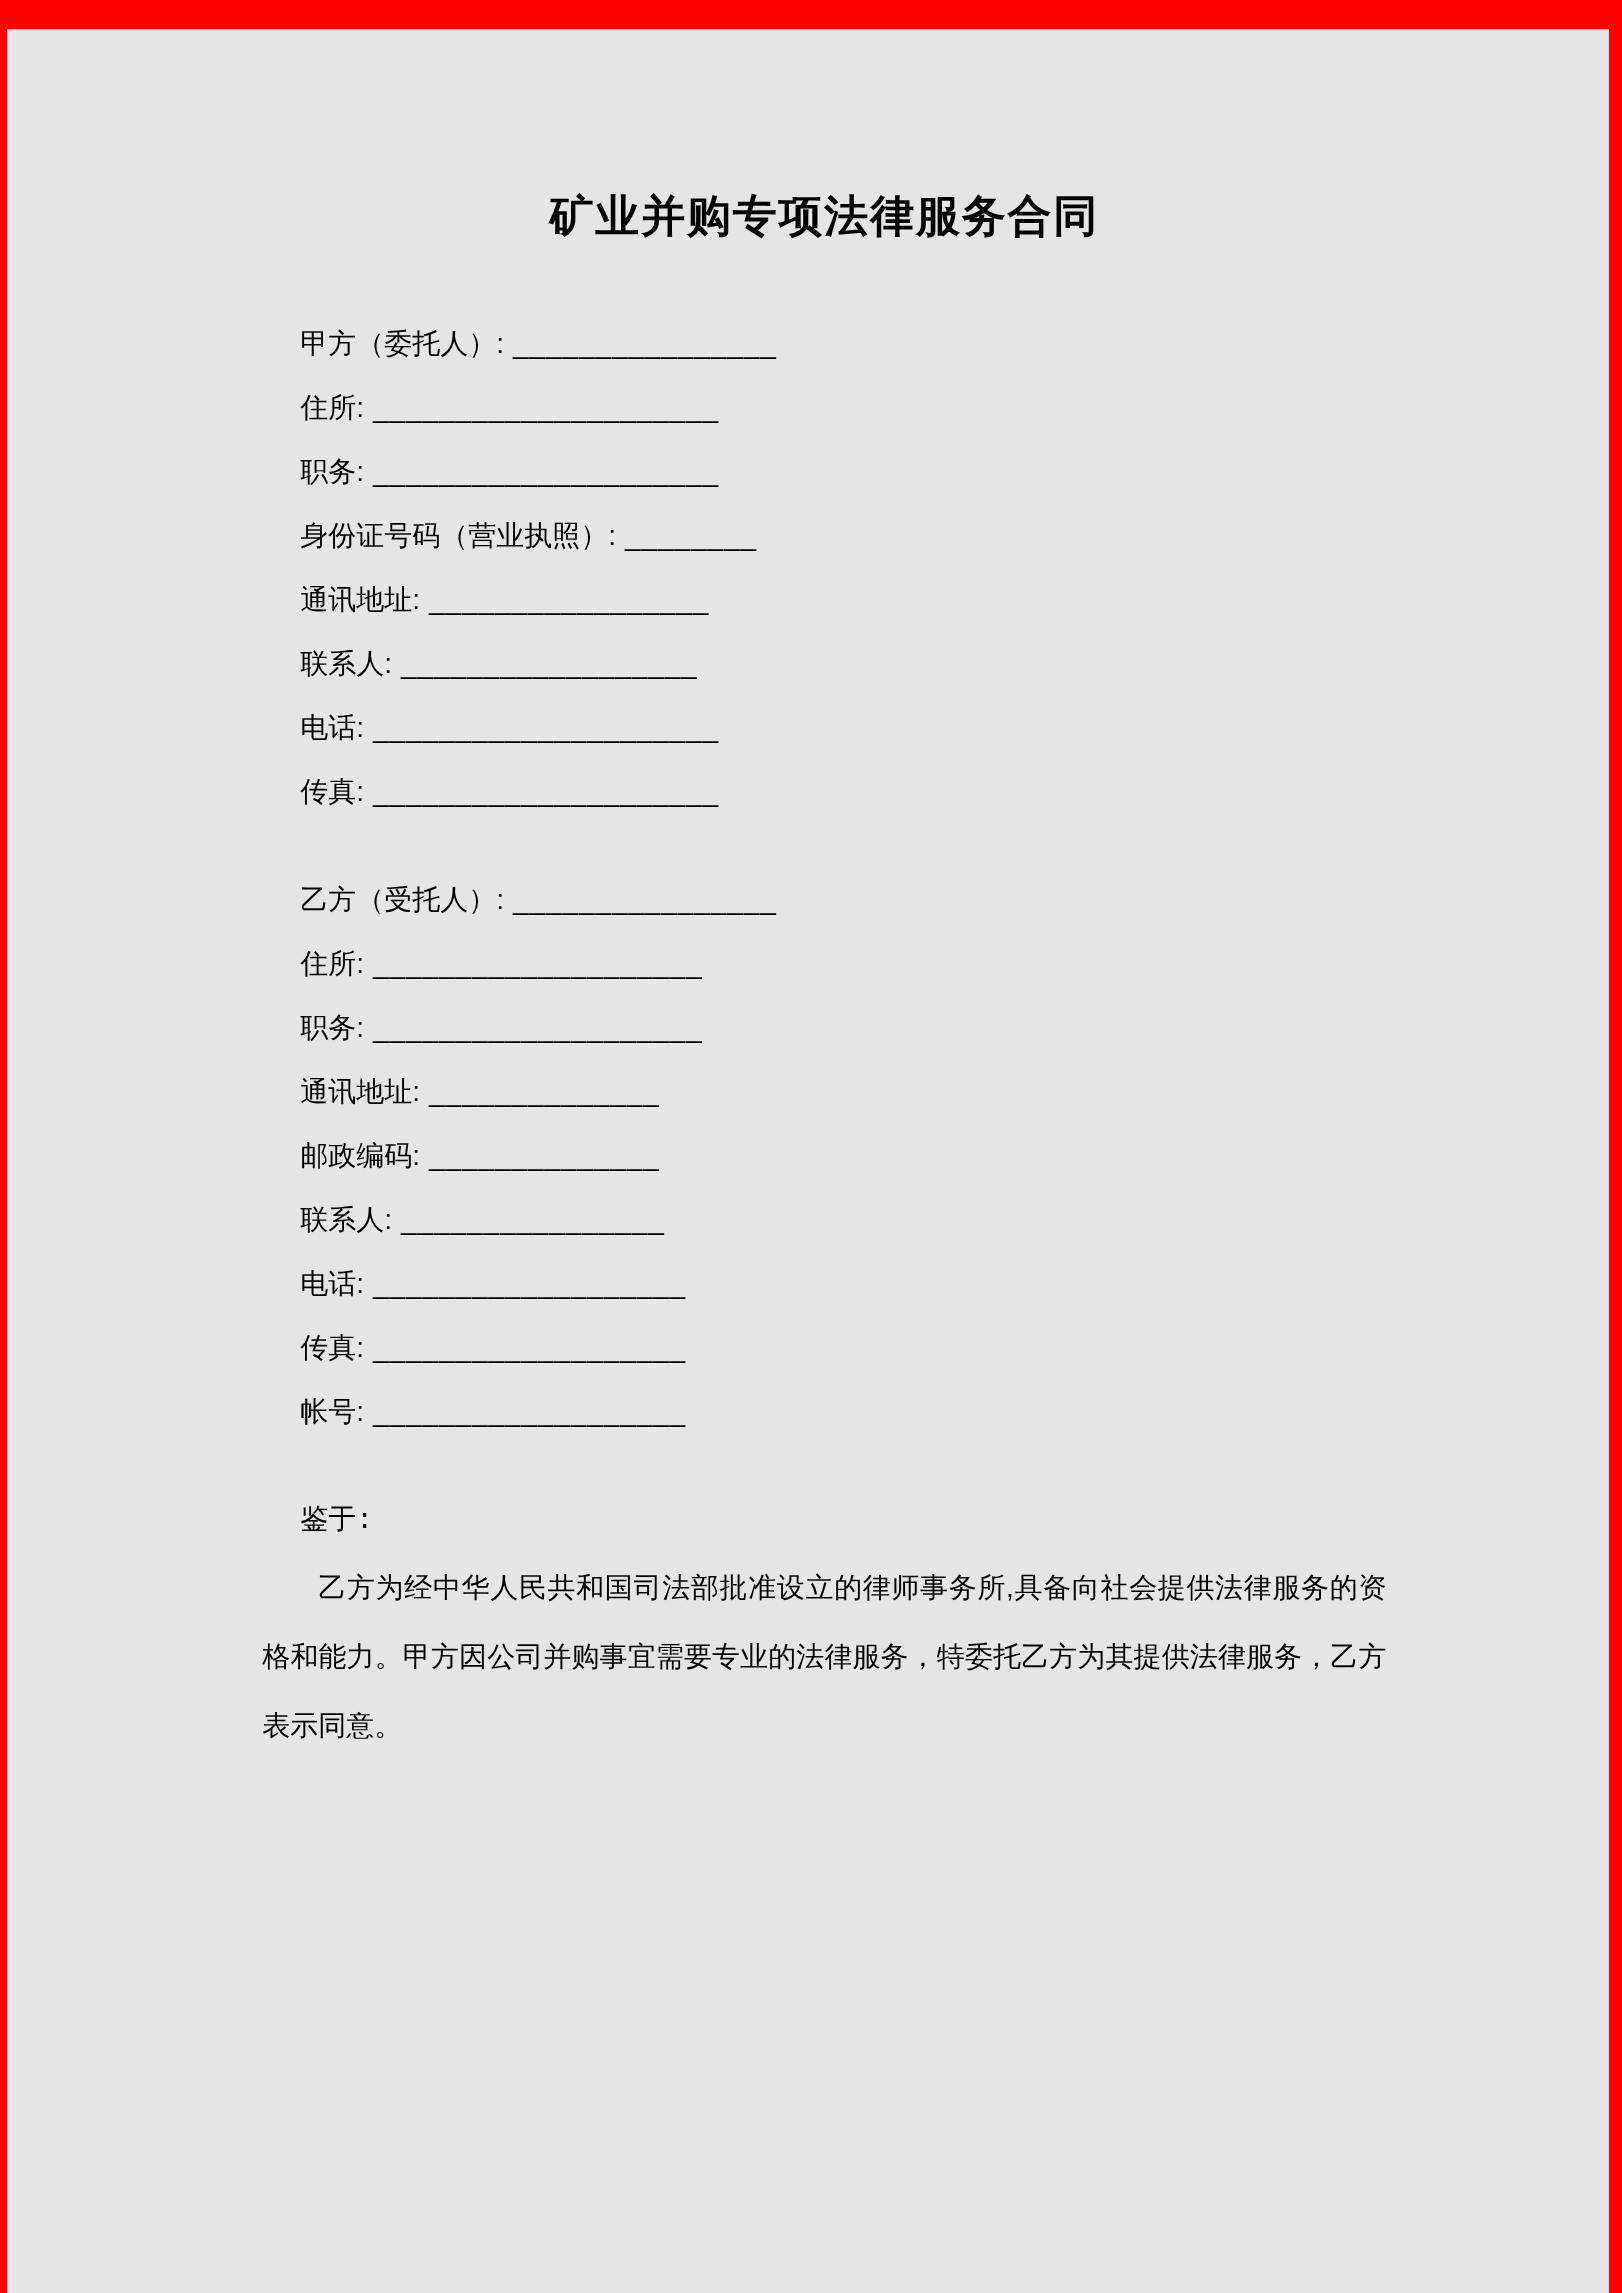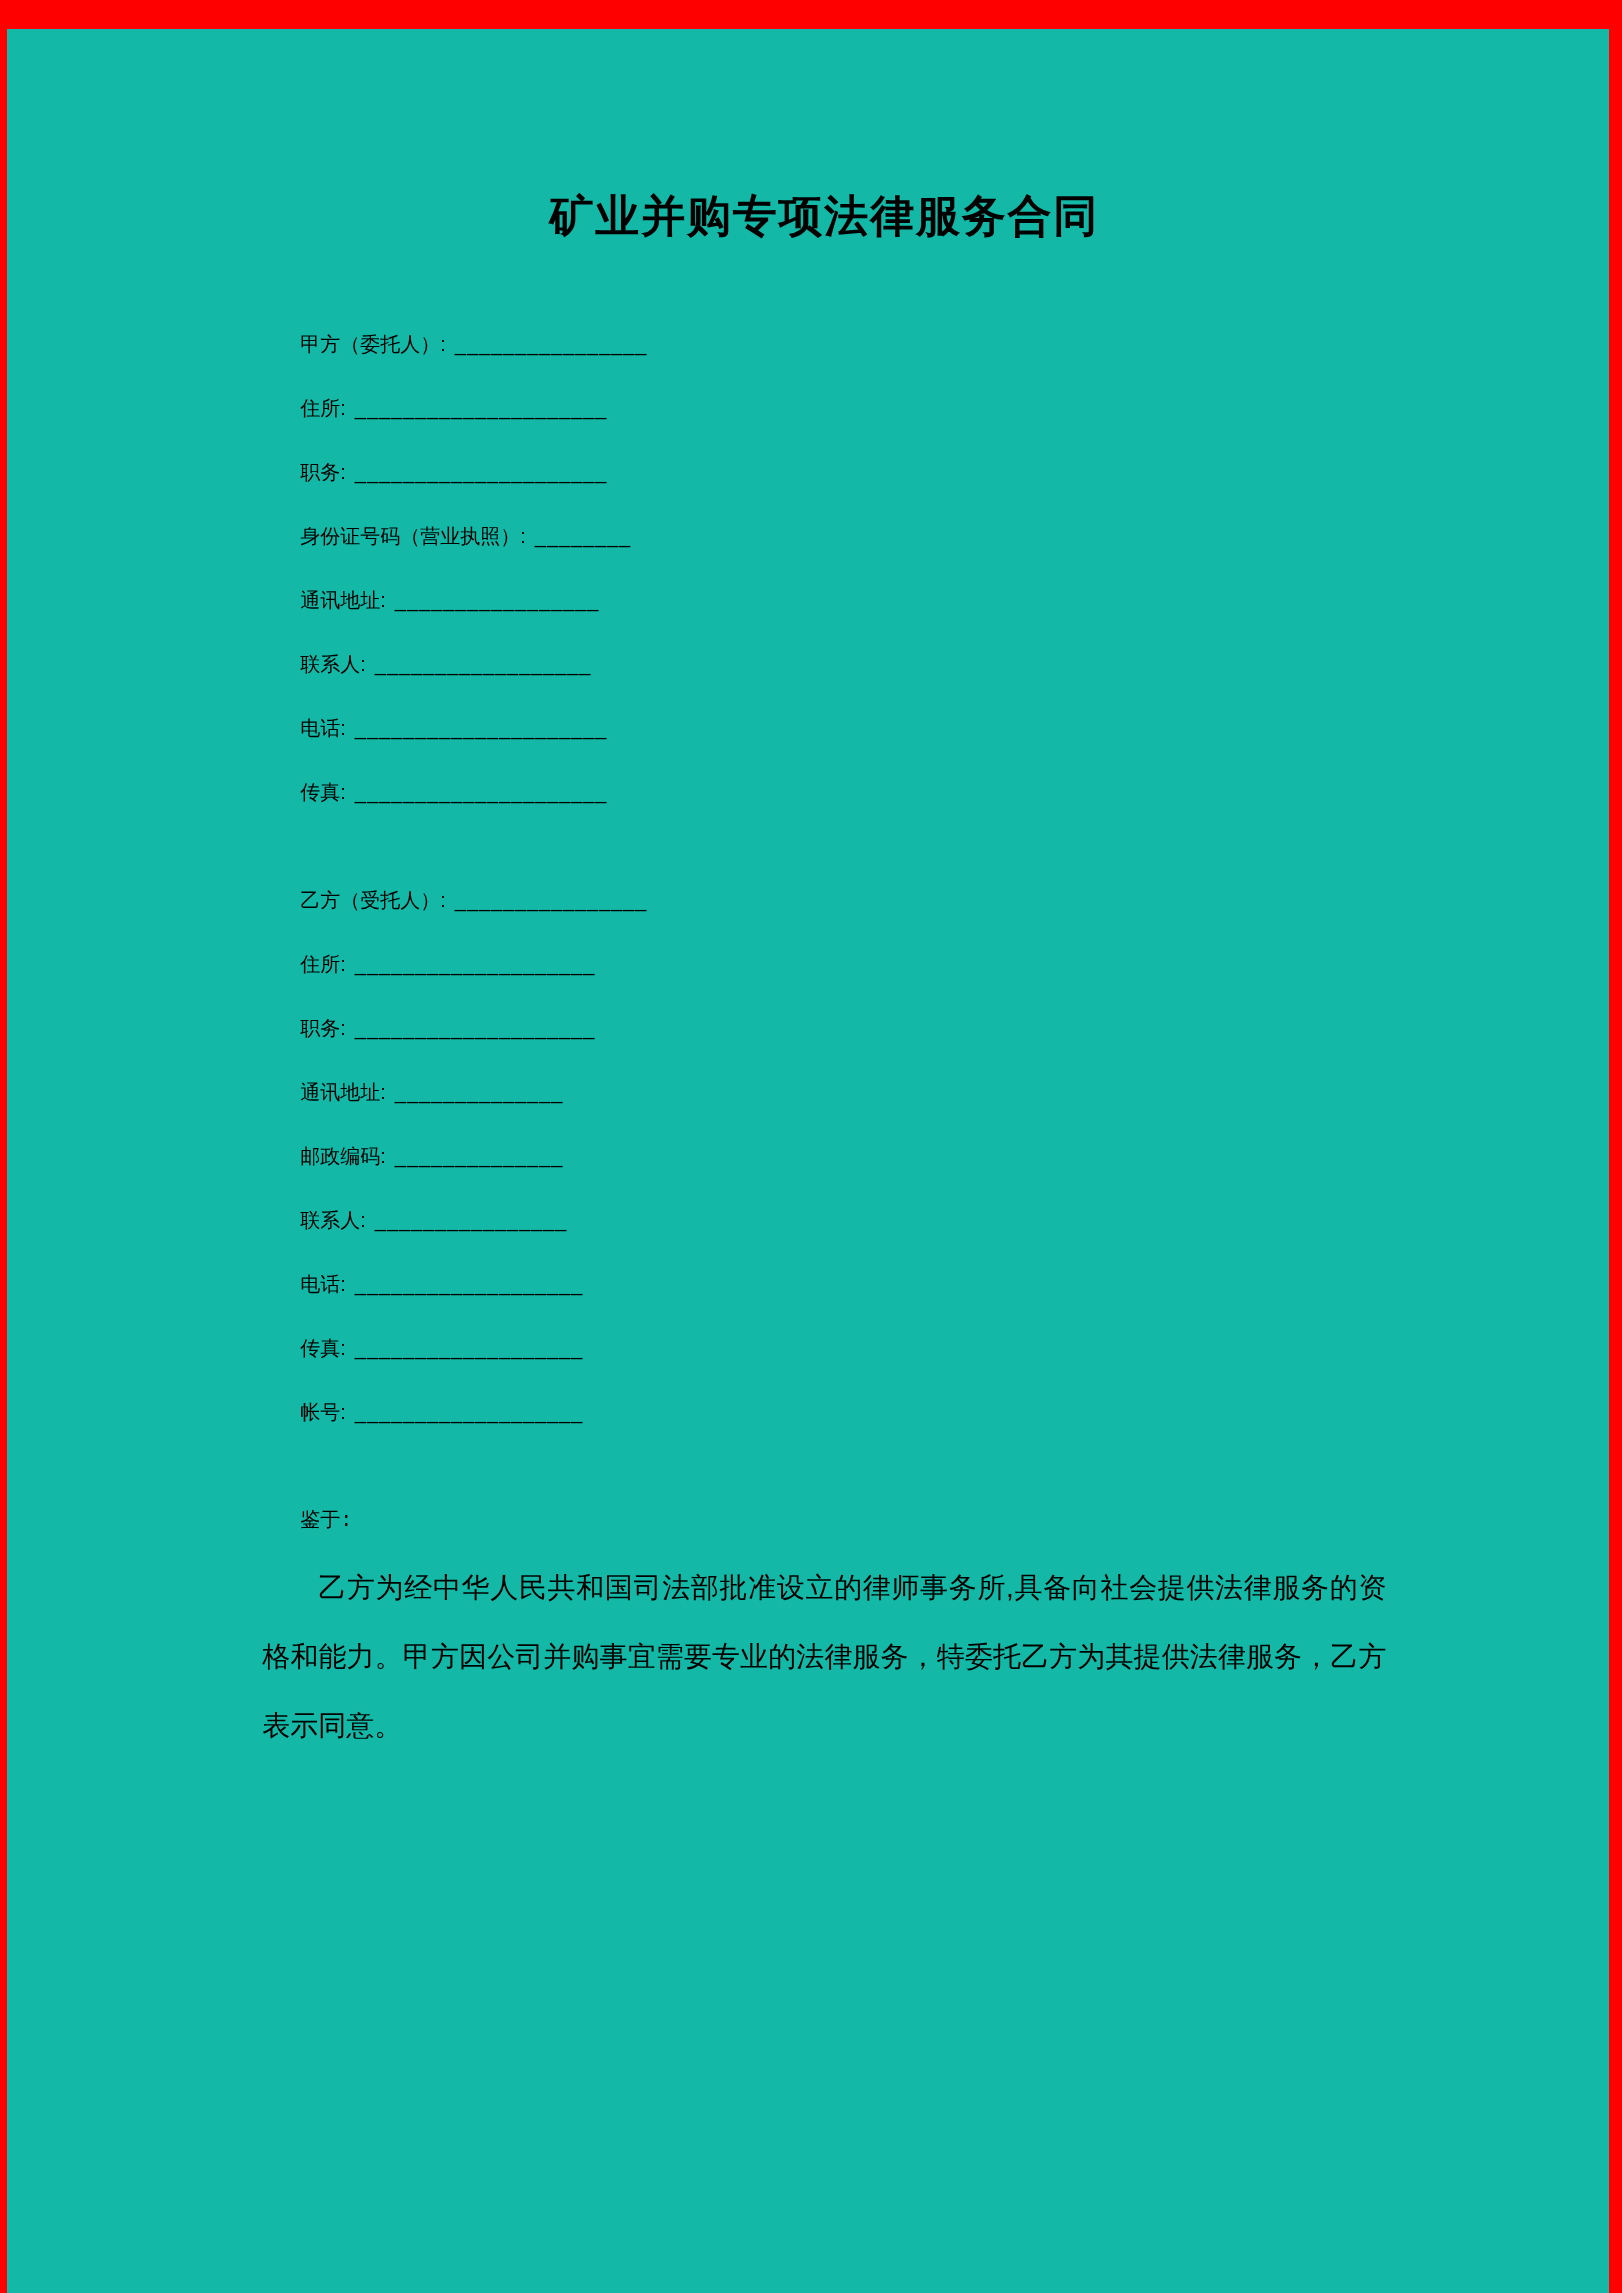--- a/index.html
+++ b/index.html
@@ -10,36 +10,36 @@
     background: #fe0000;
     overflow: hidden;
     font-family: "Liberation Sans", "DejaVu Sans", sans-serif;
   }
   .page {
     position: absolute;
     top: 29px;
     left: 7.3px;
     right: 13.6px;
     bottom: 0;
-    background: #14b8a6;
+    background: #e5e5e5;
     color: #000000;
   }
   .content {
     padding: 0 223px 55px 255px;
   }
   .doc-title {
     font-size: 44px;
     font-weight: 700;
     text-align: center;
     margin: 159px 0 68px 0;
     line-height: 56px;
     letter-spacing: 1.8px;
   }
   .field-row {
-    font-size: 20px;
+    font-size: 28px;
     height: 64px;
     line-height: 64px;
     padding-left: 38px;
     white-space: nowrap;
   }
   .field-blank {
     margin-left: 9px;
     letter-spacing: 0.9px;
   }
   .section-b { margin-top: 44px; }

